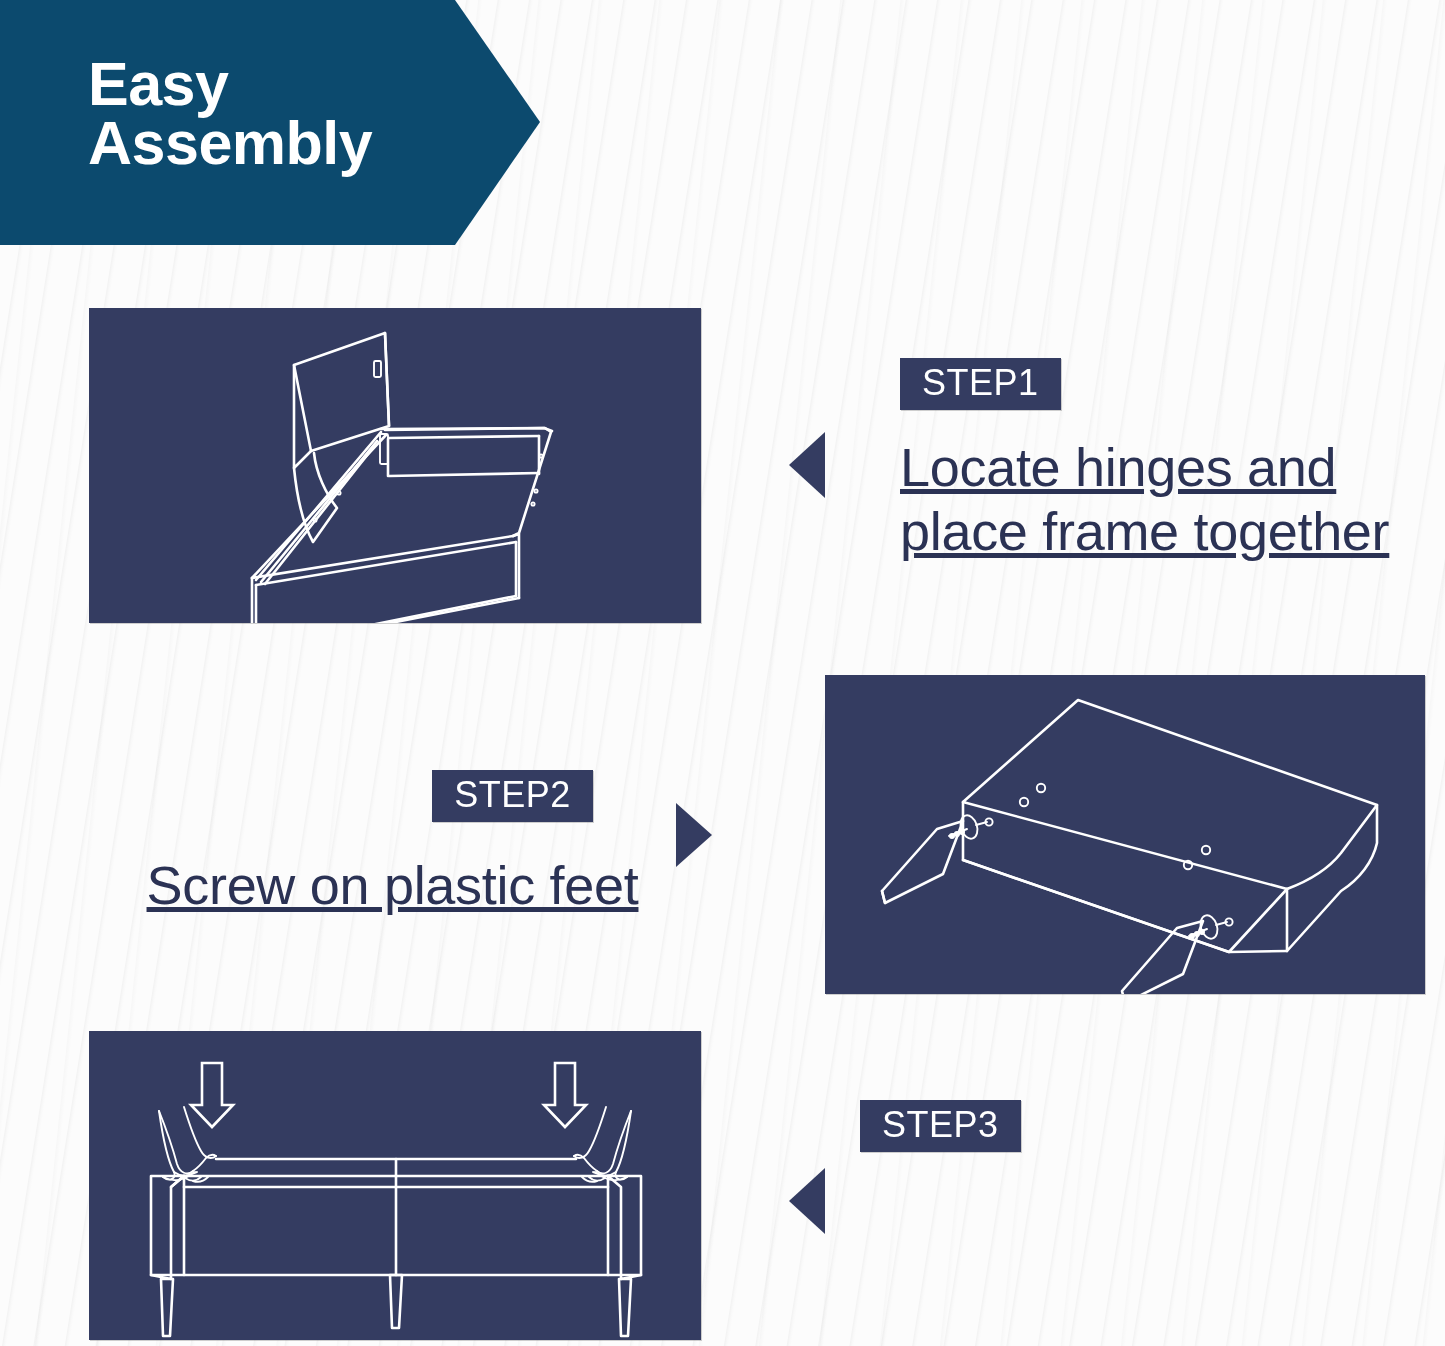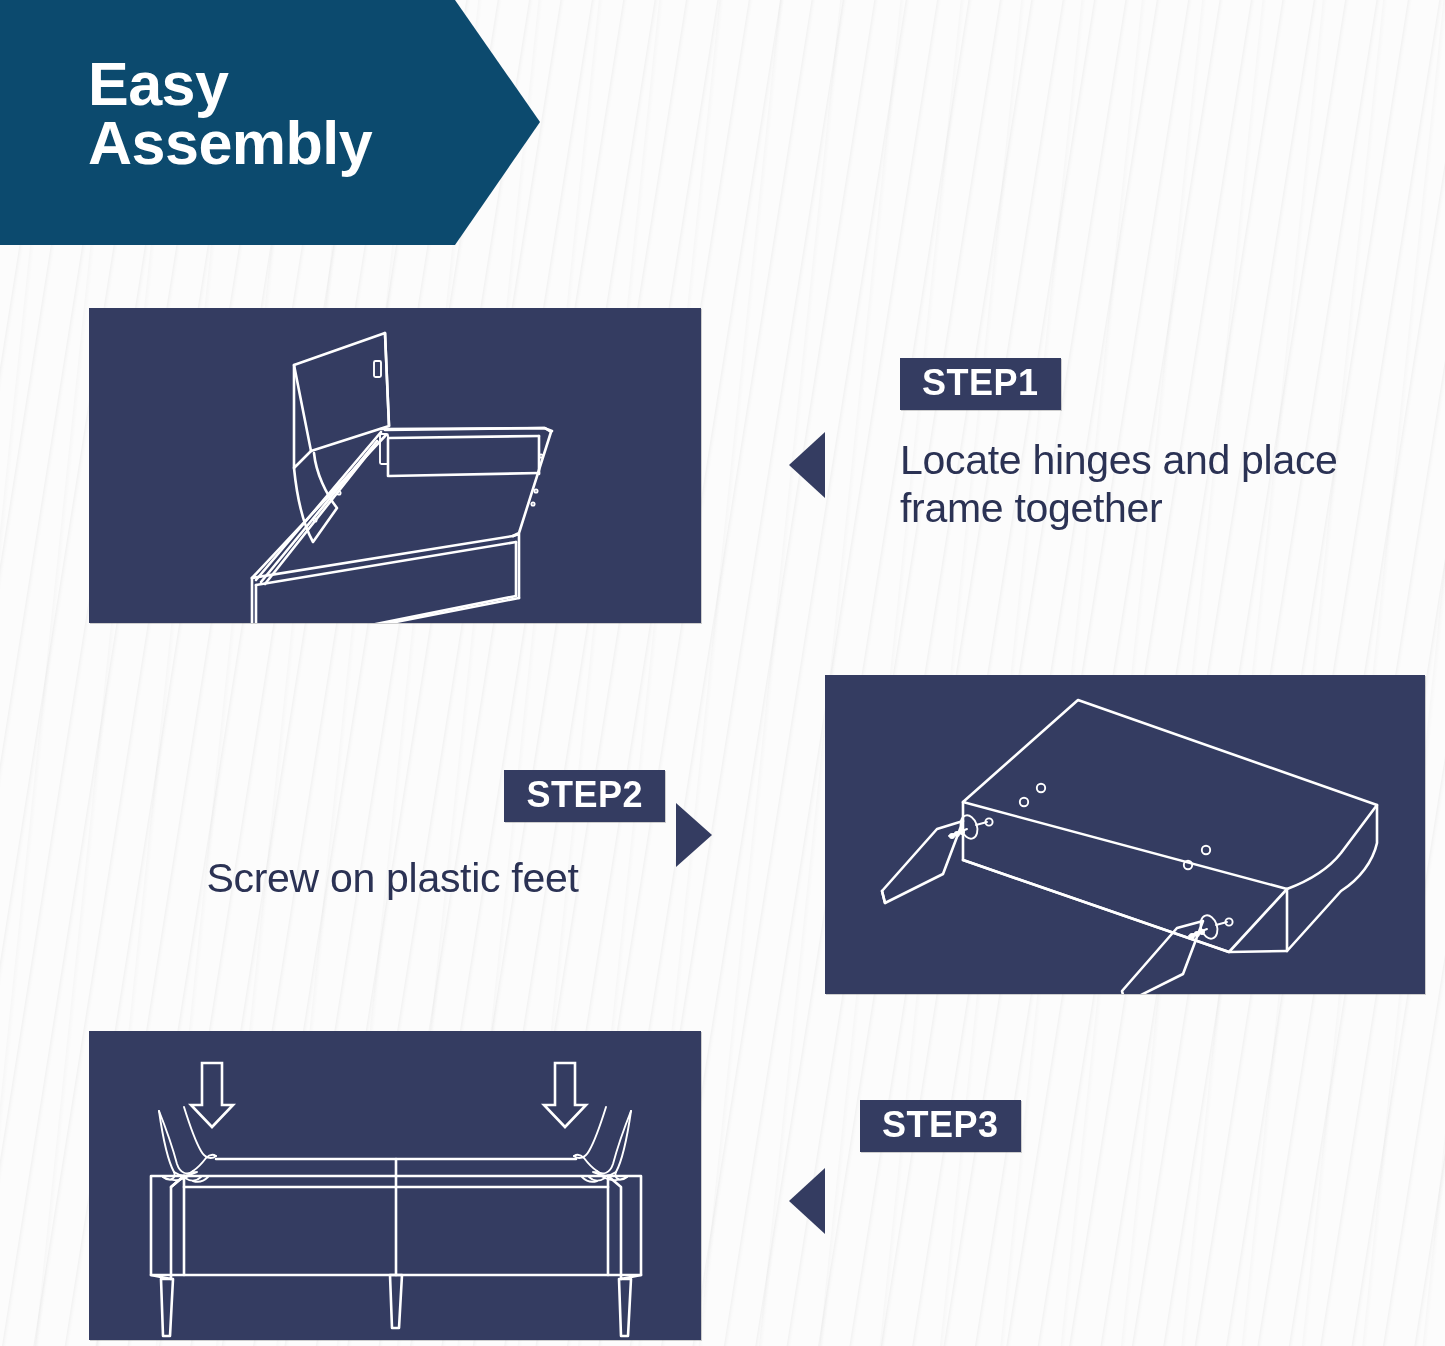--- a/index.html
+++ b/index.html
@@ -88,36 +88,37 @@
   
   .step-block { position: absolute; }
   #step-1 { left: 900px; top: 358px;  width: 530px; }
   #step-2 { left: 120px; top: 770px;  width: 545px; text-align: left; }
   #step-3 { left: 860px; top: 1100px; width: 520px; }
 
   .step-badge {
     display: inline-block;
     background: #343c61;
     color: #ffffff;
-    font-weight: bold;
+    font-weight: normal;
     font-size: 36px;
     letter-spacing: 0.5px;
     padding: 7px 22px 9px 22px;
     line-height: 1;
     box-shadow: 1px 1px 0 rgba(0,0,0,0.18);
   }
-  #step-2 .step-badge-wrap { text-align: right; padding-left: 240px; }
+  #step-2 .step-badge-wrap { text-align: center; padding-left: 240px; }
 
   .step-text {
     margin-top: 26px;
     color: #2b3254;
-    font-size: 41px;
+    font-size: 54px;
     line-height: 1.18;
     letter-spacing: -0.3px;
     font-weight: 400;
+    text-decoration: underline;
   }
   #step-2 .step-text { margin-top: 32px; text-align: center; }
 
   
   .arrow { position: absolute; width: 0; height: 0; }
   .arrow-left {
     border-top: 33px solid transparent;
     border-bottom: 33px solid transparent;
     border-right: 36px solid #343c61;
   }

